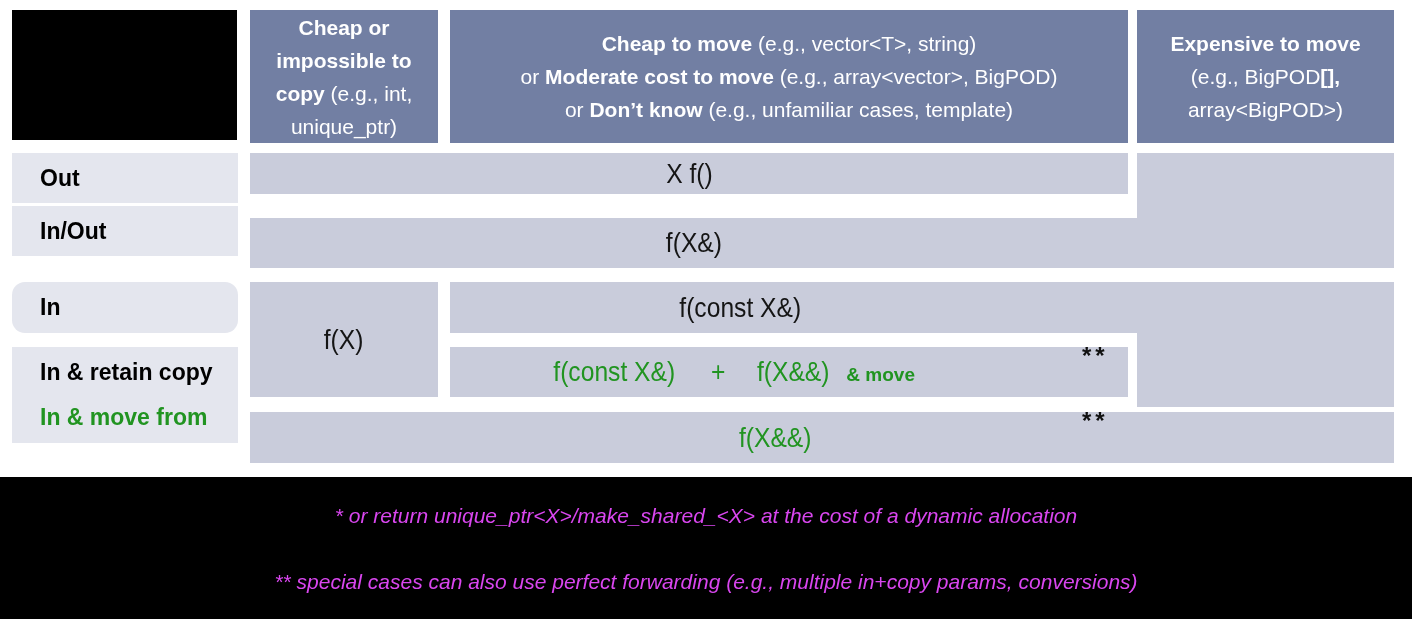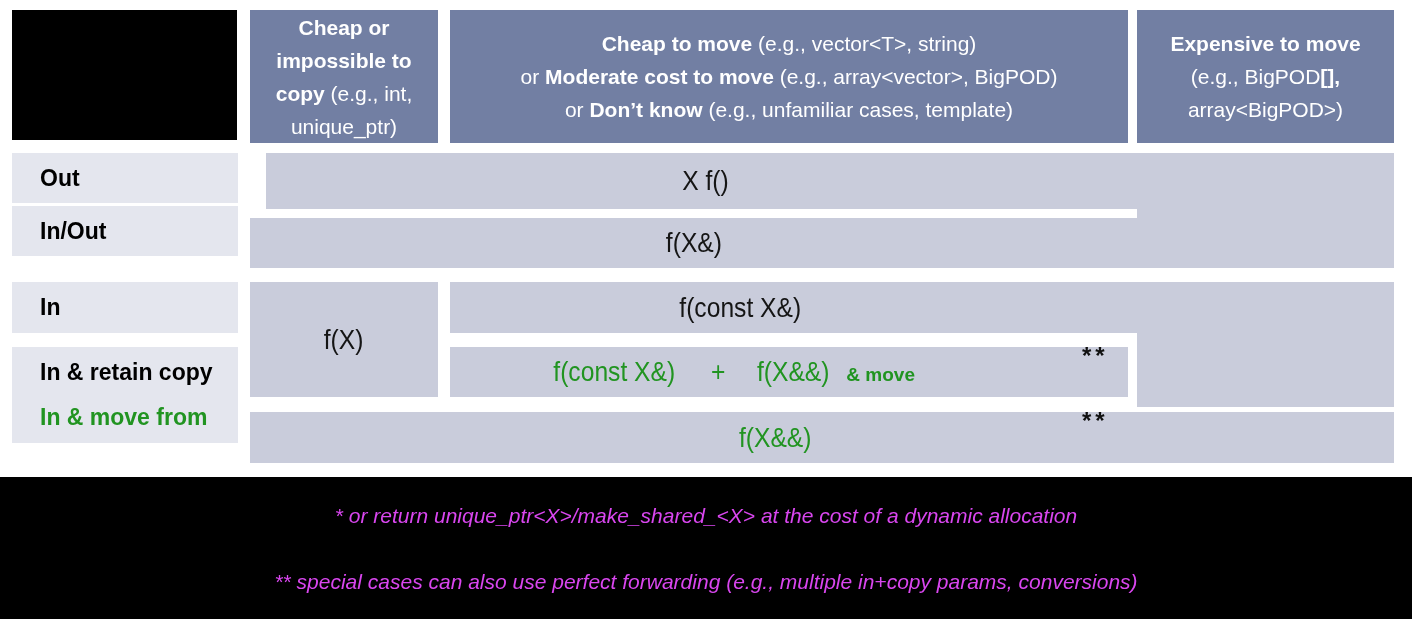--- a/index.html
+++ b/index.html
@@ -62,34 +62,34 @@
   <div><span>(e.g., BigPOD</span><b>[],</b></div>
   <div><span>array&lt;BigPOD&gt;)</span></div>
 </div>
 
 <div class="abs label" style="left:12px;top:153px;width:226px;height:50px;">
     <span>Out</span>
   </div>
 <div class="abs label" style="left:12px;top:206px;width:226px;height:50px;">
     <span>In/Out</span>
   </div>
-<div class="abs label" style="left:12px;top:282px;width:226px;height:51px;">
+<div class="abs label" style="left:12px;top:282px;width:226px;height:51px;border-radius:13px;">
     <span>In</span>
   </div>
 <div class="abs label" style="left:12px;top:347px;width:226px;height:50px;">
     <span>In &amp; retain copy</span>
   </div>
 <div class="abs label green" style="left:12px;top:392px;width:226px;height:51px;">
     <span>In &amp; move from</span>
   </div>
 
 <div class="abs block" style="left:1137px;top:153px;width:257px;height:115px;"></div>
 <div class="abs block" style="left:1137px;top:282px;width:257px;height:125px;"></div>
 
-<div class="abs cell" style="left:266px;top:153px;width:878px;height:56px;">
+<div class="abs cell" style="left:250px;top:153px;width:878px;height:41px;">
   <span class="code">X f()</span>
 </div>
 
 <div class="abs cell" style="left:250px;top:218px;width:887px;height:50px;">
   <span class="code">f(X&amp;)</span>
 </div>
 
 <div class="abs cell" style="left:250px;top:282px;width:188px;height:115px;">
   <span class="code">f(X)</span>
 </div>

